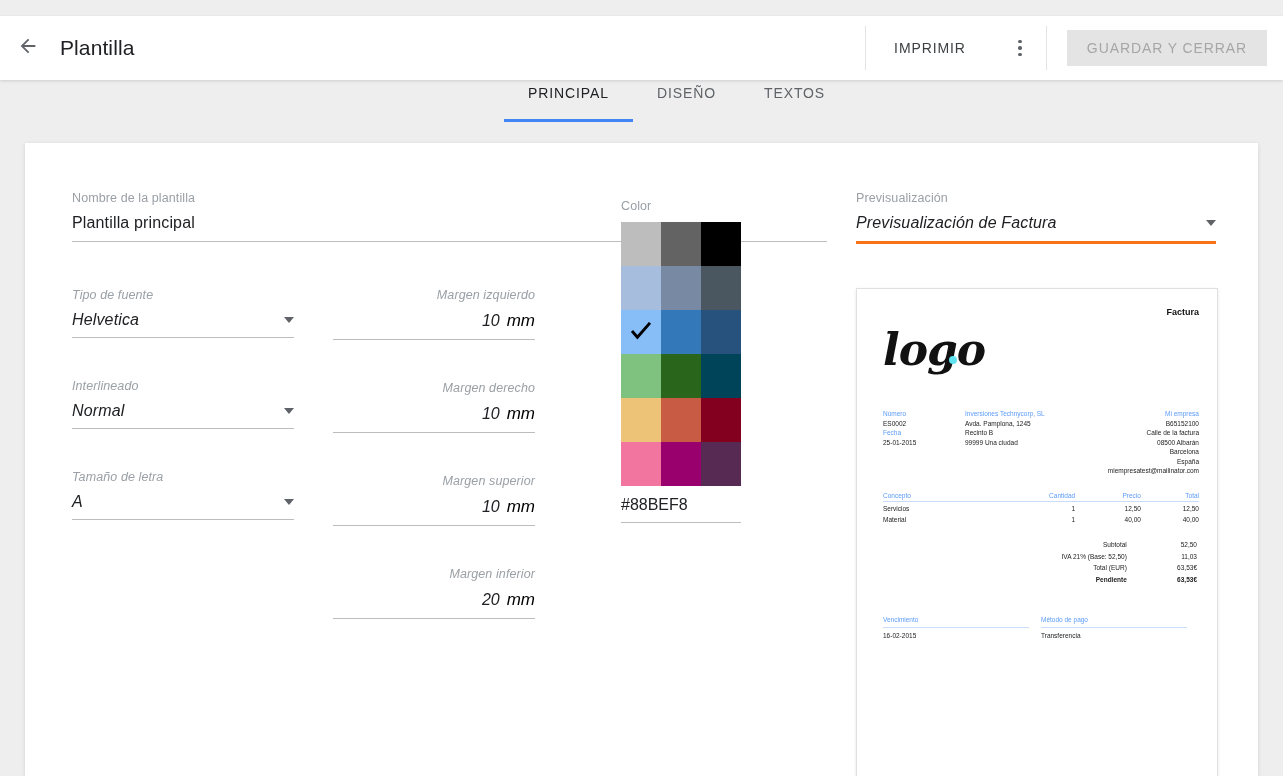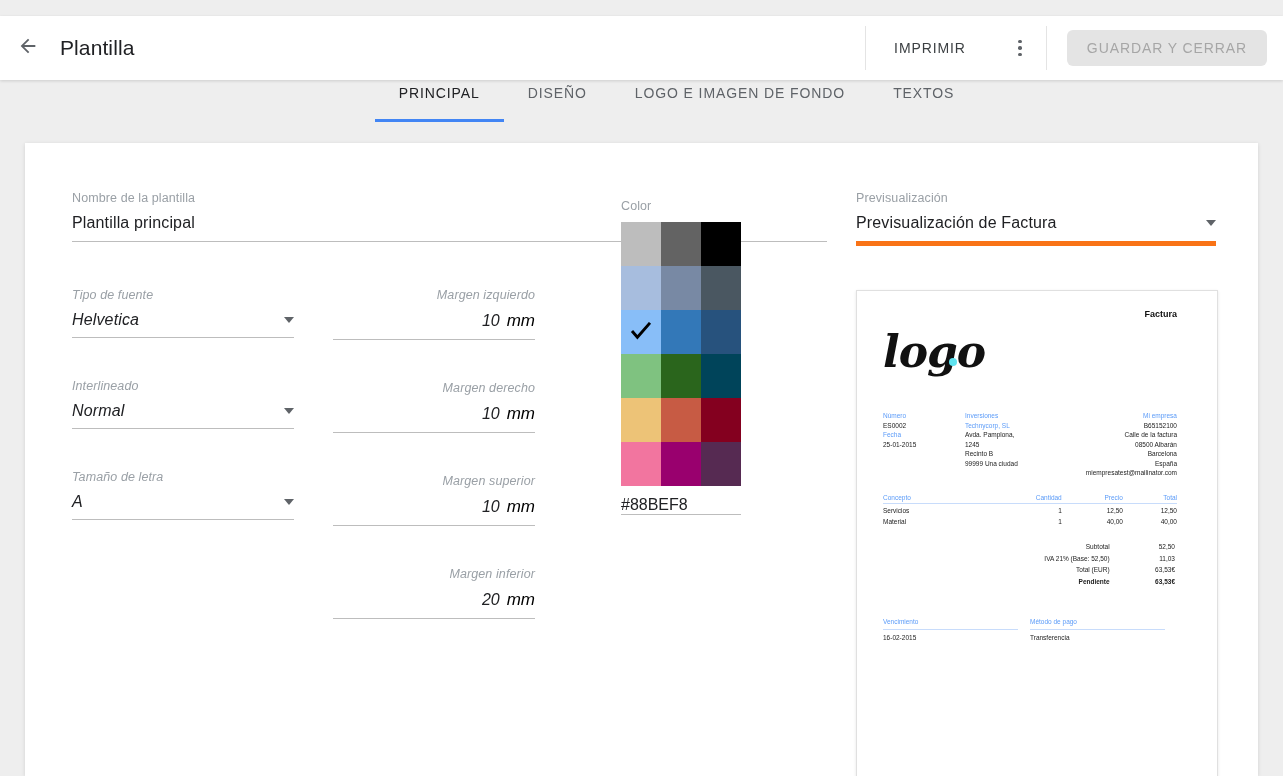--- a/index.html
+++ b/index.html
@@ -42,21 +42,21 @@
   .kebab {
     width: 40px; height: 40px; margin: 0 6px;
     display: flex; flex-direction: column; align-items: center; justify-content: center;
     gap: 3px; cursor: pointer; border-radius: 50%;
   }
   .kebab i { width: 3.5px; height: 3.5px; border-radius: 50%; background: #5f6368; display: block; }
   .btn-disabled {
     background: #e4e4e4; color: #a6a6a6;
     font-size: 14px; letter-spacing: 0.9px;
     height: 36px; padding: 0 20px; line-height: 36px;
-    border: none; border-radius: 6px; margin: 0 16px 0 20px;
+    border: none; border-radius: 0; margin: 0 16px 0 20px;
     font-family: "Liberation Sans", sans-serif;
     cursor: default;
   }
 
   
   .tabbar {
     position: absolute; left: 0; top: 64px;
     width: 1283px; height: 58px;
     background: #eeeeee;
     display: flex; align-items: flex-end; justify-content: center;
@@ -129,39 +129,39 @@
     width: 120px; margin-top: 6px;
   }
   .swatch { width: 40px; height: 44px; cursor: pointer; position: relative; }
   .swatch .check {
     position: absolute; left: 9px; top: 12px;
     width: 22px; height: 18px;
   }
   .hex-field {
     margin-top: 10px; width: 120px;
     font-size: 16px; color: #202124;
-    border-bottom: 1px solid #bdbdbd;
+    padding-bottom: 8px; border-bottom: 1px solid #bdbdbd;
   }
 
   
   .preview-col { position: absolute; left: 831px; top: 48px; width: 360px; }
   .preview-select {
     display: flex; align-items: flex-end; justify-content: space-between;
-    padding-bottom: 9px; border-bottom: 5px solid #f97316; cursor: pointer;
+    padding-bottom: 9px; border-bottom: 3px solid #f97316; cursor: pointer; font-style: italic;
   }
   .doc-frame {
     margin-top: 44px;
     width: 362px; height: 520px;
     background: #fff;
     border: 1px solid #e0e0e0;
     box-shadow: 0 1px 3px rgba(0,0,0,0.10);
     position: relative;
     overflow: hidden;
   }
-  .doc-inner { position: absolute; left: 26px; top: 18px; right: 40px; }
+  .doc-inner { position: absolute; left: 26px; top: 18px; right: 18px; }
   .doc-title { font-size: 9px; font-weight: bold; color: #111; text-align: right; }
 
   .logo-wrap { position: relative; height: 62px; margin-top: 8px; }
   .logo-word {
     font-family: "DejaVu Serif", serif;
     font-style: italic; font-weight: bold;
     font-size: 44px; color: #111;
     letter-spacing: -1px;
     line-height: 50px;
   }
@@ -219,21 +219,20 @@
     </div>
     <div class="vsep"></div>
     <button class="btn-disabled">GUARDAR Y CERRAR</button>
   </div>
 </div>
 
 <div class="tabbar">
   <div class="tabs-inner">
     <div class="tab active">PRINCIPAL</div>
     <div class="tab">DISEÑO</div>
-    <div class="tab">LOGO E IMAGEN DE FONDO</div>
     <div class="tab">TEXTOS</div>
   </div>
 </div>
 
 <div class="card">
 
   <div class="form-left">
 
     <div class="row-name">
       <div class="field-label">Nombre de la plantilla</div>

